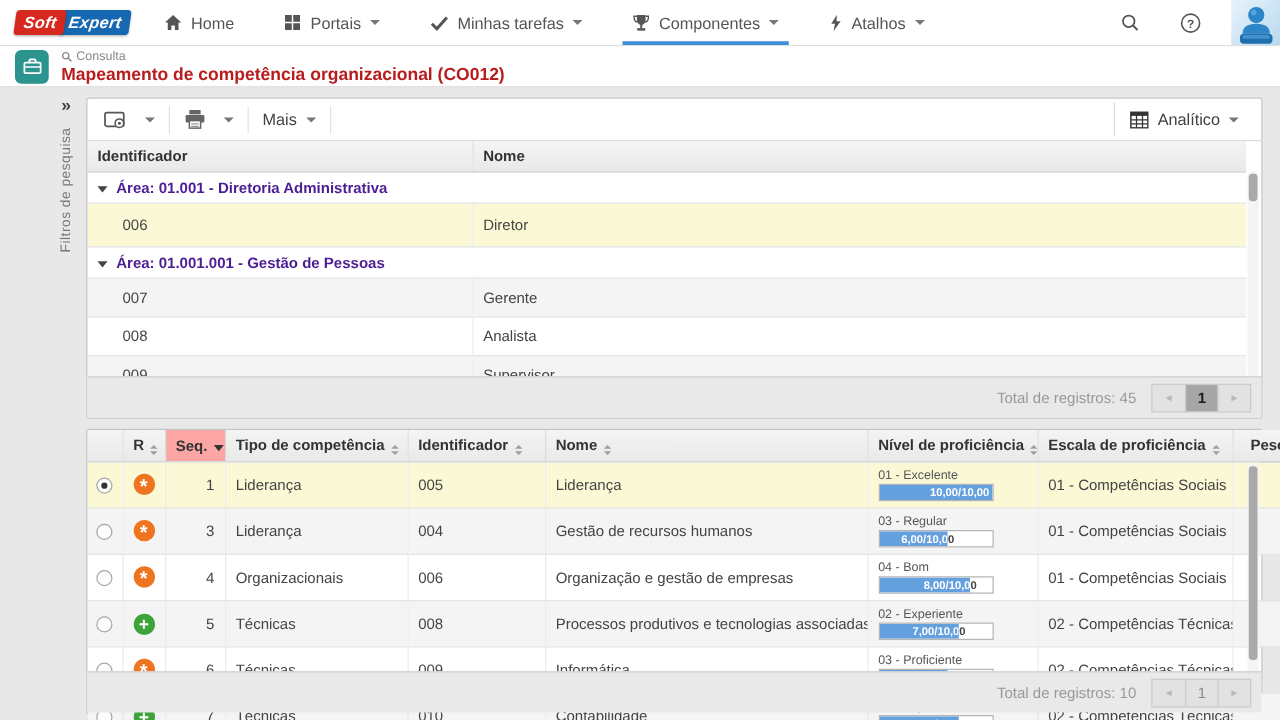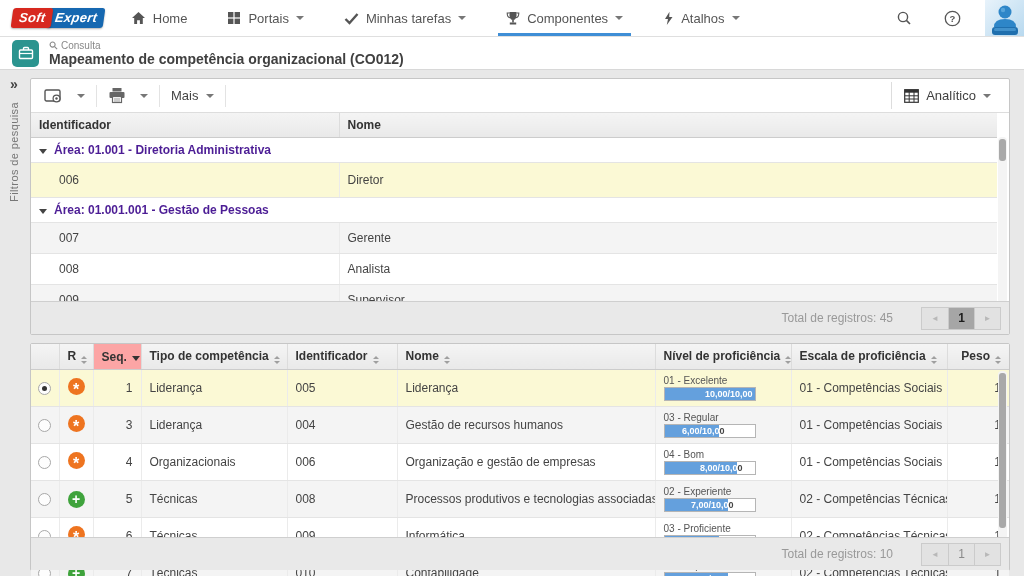--- a/index.html
+++ b/index.html
@@ -26,24 +26,24 @@
   .nav-iconbtn { padding:0 16px; cursor:pointer; display:flex; align-items:center; height:100%; }
   .avatar { width:39px; height:36px; background:linear-gradient(135deg,#e8f3fb,#b8d9ef);
     display:flex; align-items:flex-end; justify-content:center; cursor:pointer; margin-left:8px; }
 
   
   .titlebar { height:33px; background:#fff; border-bottom:1px solid #d8d8d8;
     display:flex; align-items:center; gap:10px; padding:0 12px; }
   .tb-icon { width:27px; height:27px; background:#2b948f; border-radius:5px;
     display:flex; align-items:center; justify-content:center; }
   .tb-cat { font-size:10px; color:#888; display:flex; align-items:center; gap:3px; line-height:11px; }
-  .tb-title { font-size:14px; font-weight:bold; color:#404040; line-height:16px; }
-
-  
-  .content { position:relative; height:505px; padding:8px 14px 0 30px; }
+  .tb-title { font-size:14px; font-weight:bold; color:#b91c1c; line-height:16px; }
+
+  
+  .content { position:relative; height:505px; padding:8px 14px 0 30px;margin-left:39px; }
   .filter-strip { position:absolute; left:0; top:0; bottom:0; width:28px; padding-top:6px;
     display:flex; flex-direction:column; align-items:center; }
   .strip-expand { font-size:14px; font-weight:bold; color:#444; cursor:pointer; line-height:16px; }
   .strip-expand::before { content:'\00BB'; }
   .strip-label { writing-mode:vertical-rl; transform:rotate(180deg); font-size:11px; color:#777;
     margin-top:10px; letter-spacing:.4px; }
 
   .panel { background:#fff; border:1px solid #c6c6c6; border-radius:2px; position:relative; }
   .panel.upper { height:257px; margin-bottom:8px; }
   .panel.lower { height:228px; }
@@ -101,21 +101,21 @@
   .bar { position:relative; width:92px; height:14px; background:#fff; border:1px solid #b5b5b5; overflow:hidden; }
   .bar-text { position:absolute; left:0; top:0; width:90px; height:12px; line-height:12px;
     font-size:9px; font-weight:bold; text-align:right; }
   .bar-text.dark { color:#444; }
   .bar-fill { position:absolute; left:0; top:0; bottom:0; background:#64a0dd; overflow:hidden; }
   .bar-fill .bar-text { color:#fff; }
 
   
   .pager { position:absolute; left:0; right:0; bottom:0; height:29px; background:#e9e9e9;
     border-top:1px solid #cfcfcf; display:flex; align-items:center; justify-content:flex-end;
-    gap:28px; padding:16px 8px; font-size:12px; color:#999; }
+    gap:12px; padding:16px 8px; font-size:12px; color:#999; }
   .pgroup { display:flex; border:1px solid #cbcbcb; background:#e2e2e2; }
   .pbtn { width:26px; height:21px; display:flex; align-items:center; justify-content:center;
     font-size:8px; color:#b8b8b8; cursor:pointer; border-left:1px solid #cbcbcb; }
   .pbtn:first-child { border-left:none; }
   .pbtn.prev::before { content:'\25C4'; }
   .pbtn.next::before { content:'\25BA'; }
   .pbtn.cur { font-size:12px; }
   .pager.dark .pbtn.cur { background:#a6a6a6; color:#1c1c1c; font-weight:bold; }
   .pager.lite .pbtn.cur { color:#8a8a8a; }
 

